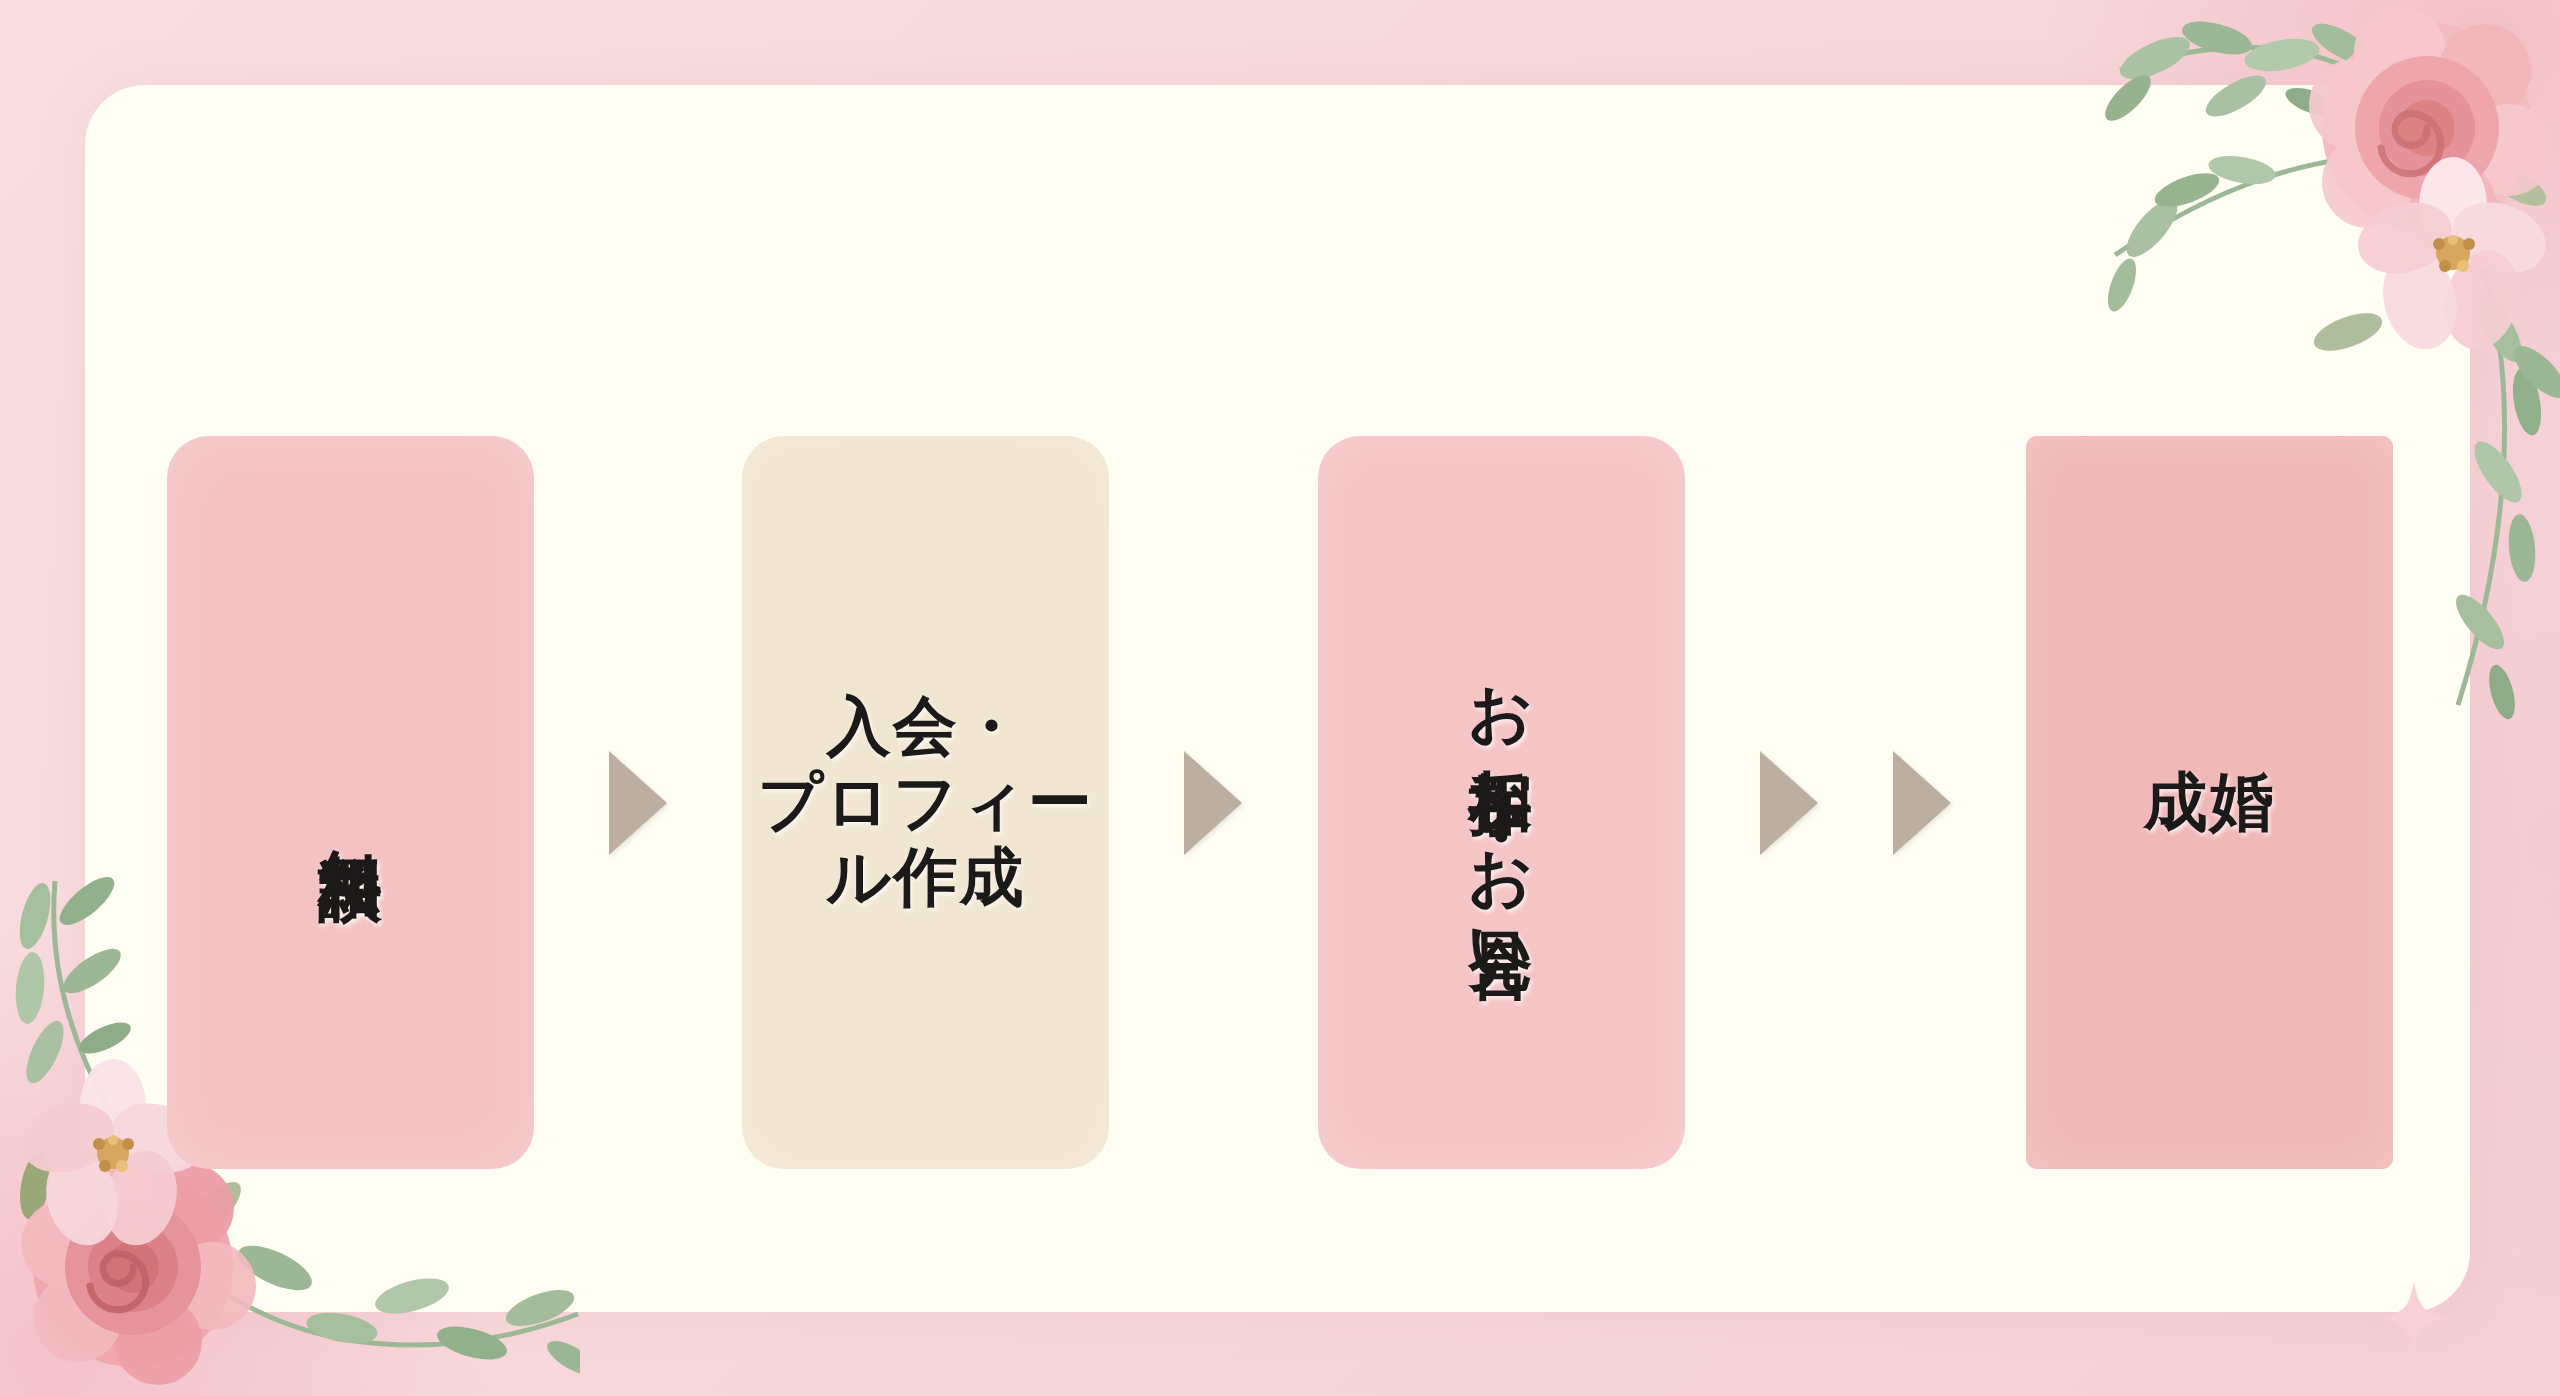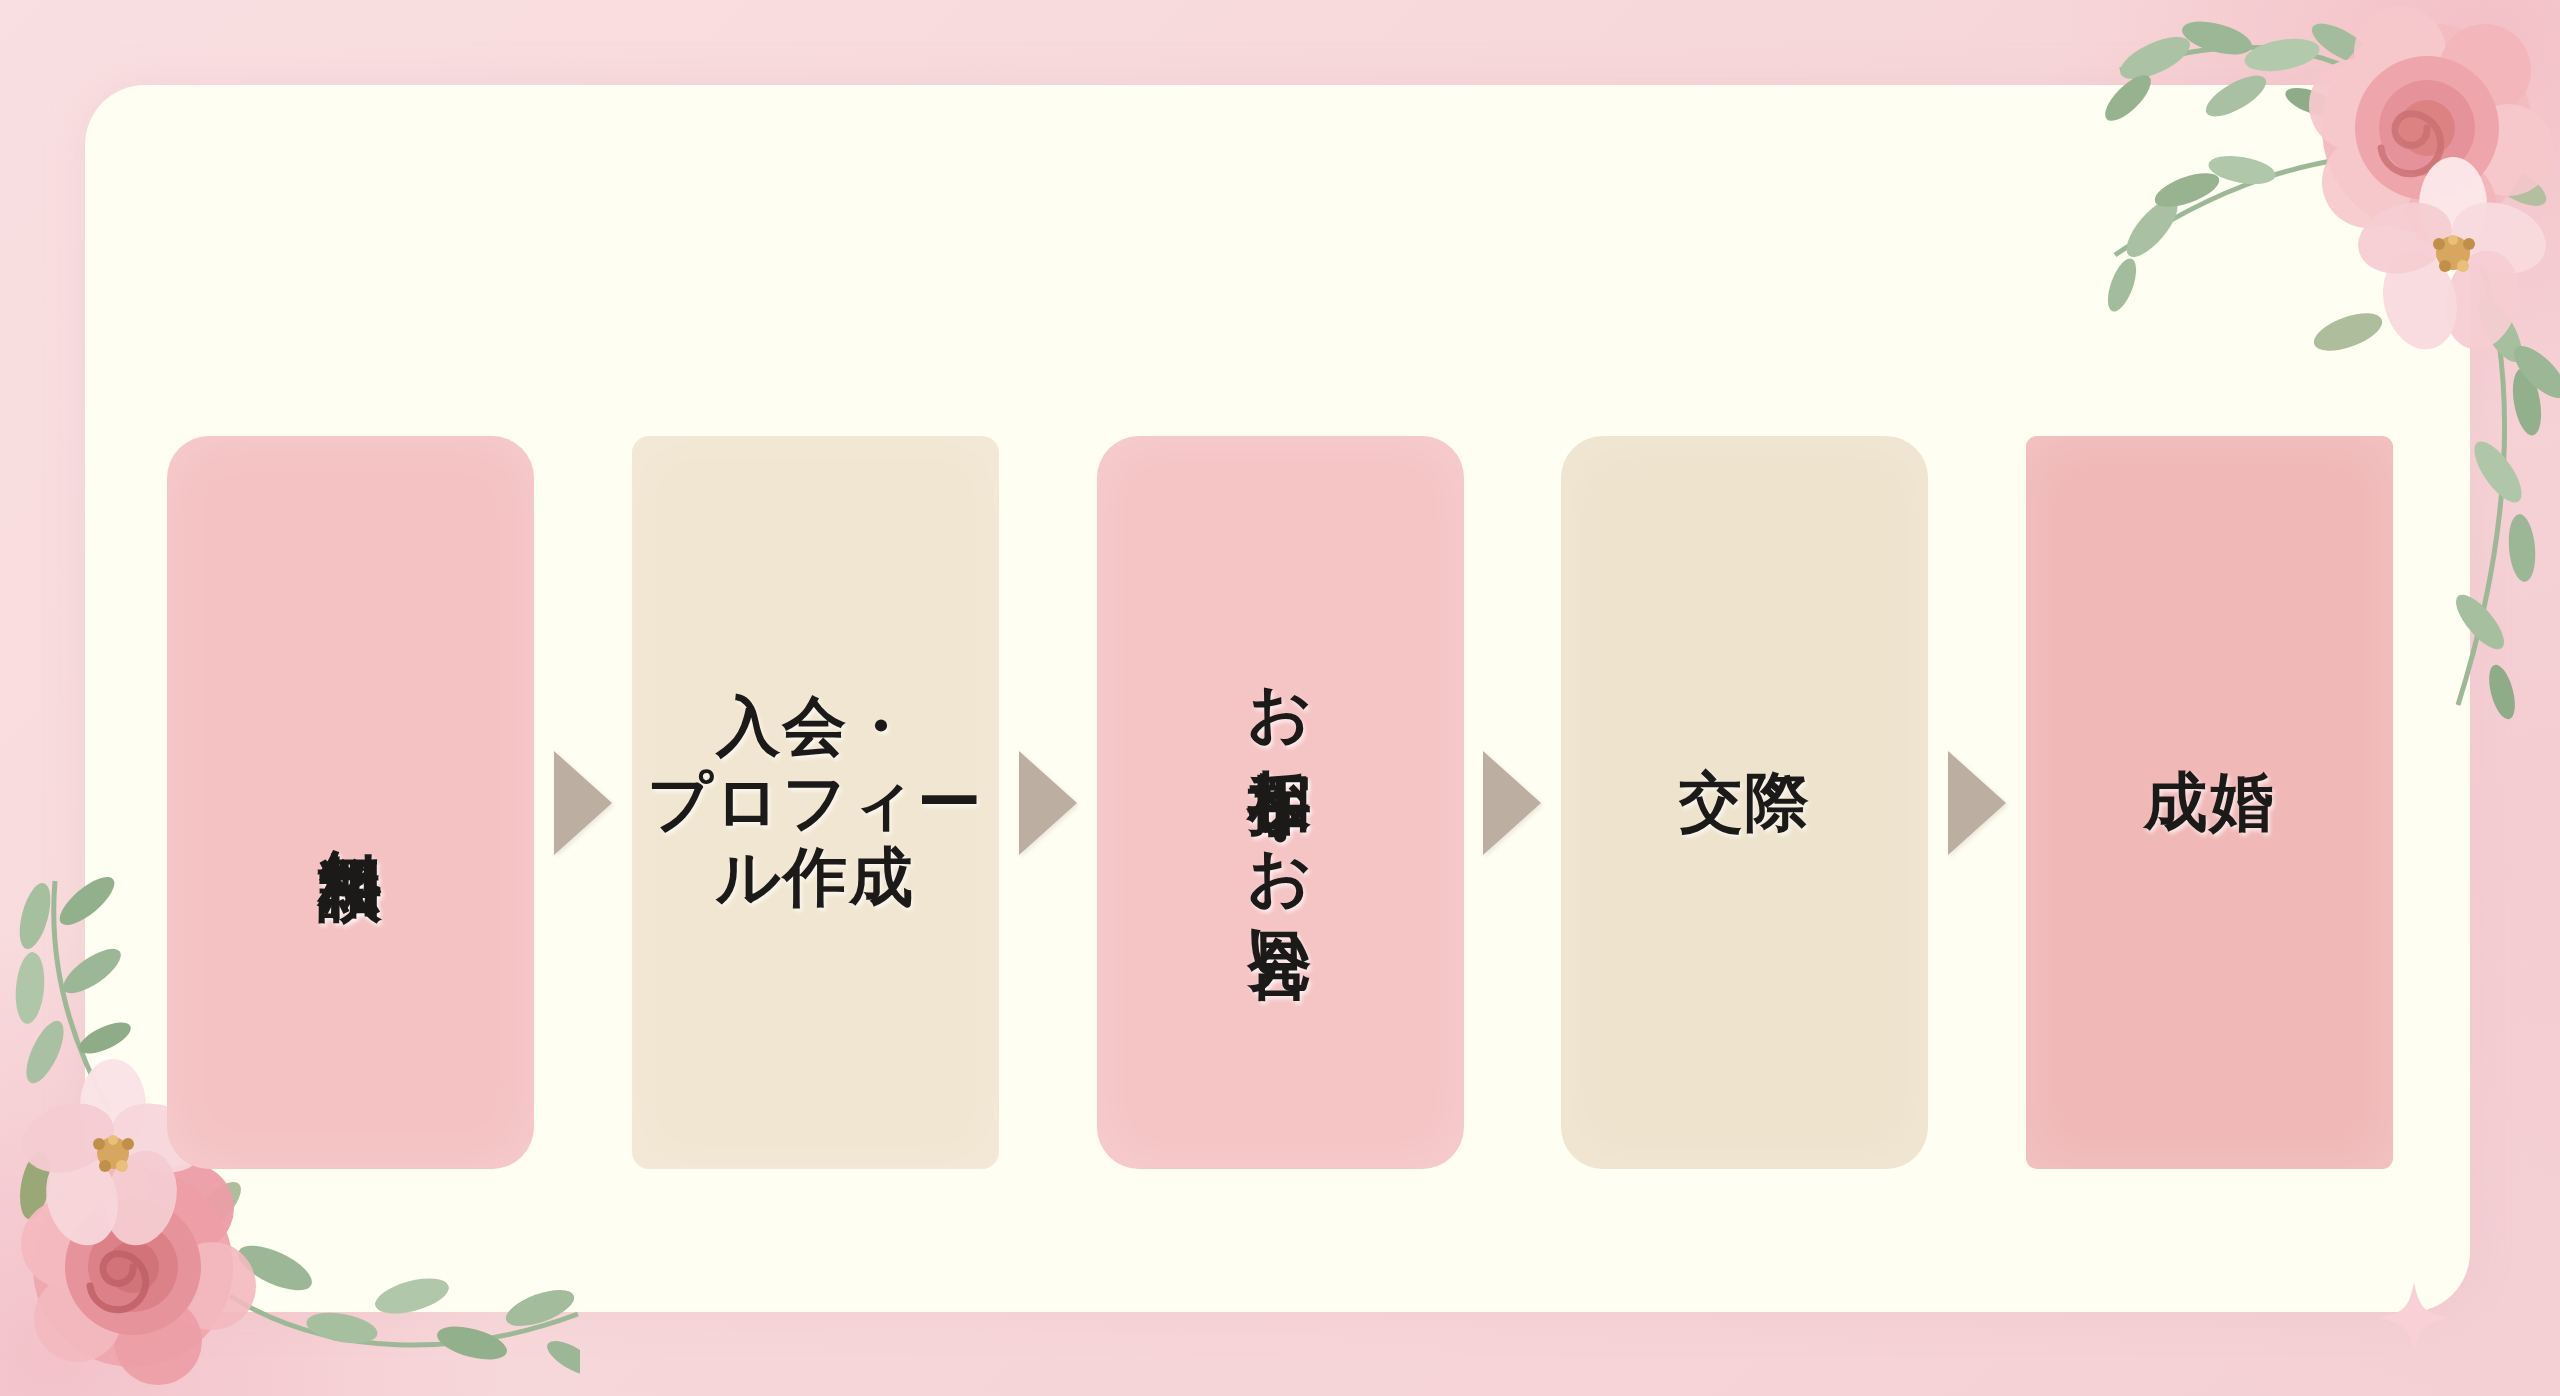--- a/index.html
+++ b/index.html
@@ -177,37 +177,34 @@
 
 
   <div class="flow">
 
     <div class="step step--vertical" style="background: rgb(244, 194, 195);">
       <div class="step-label">無料相談</div>
     </div>
 
     <div class="arrow"></div>
 
-    <div class="step step--horizontal" style="background: rgb(241, 230, 209); border-radius: 17px;">
+    <div class="step step--horizontal" style="background: rgb(241, 230, 209);">
       <div class="step-label">入会・
 プロフィー
 ル作成</div>
     </div>
 
     <div class="arrow"></div>
 
     <div class="step step--vertical" style="background: rgb(245, 196, 197);">
       <div class="step-label">お相手探し・お見合い</div>
     </div>
 
     <div class="arrow"></div>
 
-    <div class="step step--horizontal" style="background: rgb(238, 227, 205);">
-      <div class="step-label">交際</div>
-    </div>
 
     <div class="arrow"></div>
 
     <div class="step step--horizontal" style="background: rgb(240, 184, 183); border-radius: 11px;">
       <div class="step-label">成婚</div>
     </div>
 
   </div>
 </div>
 

